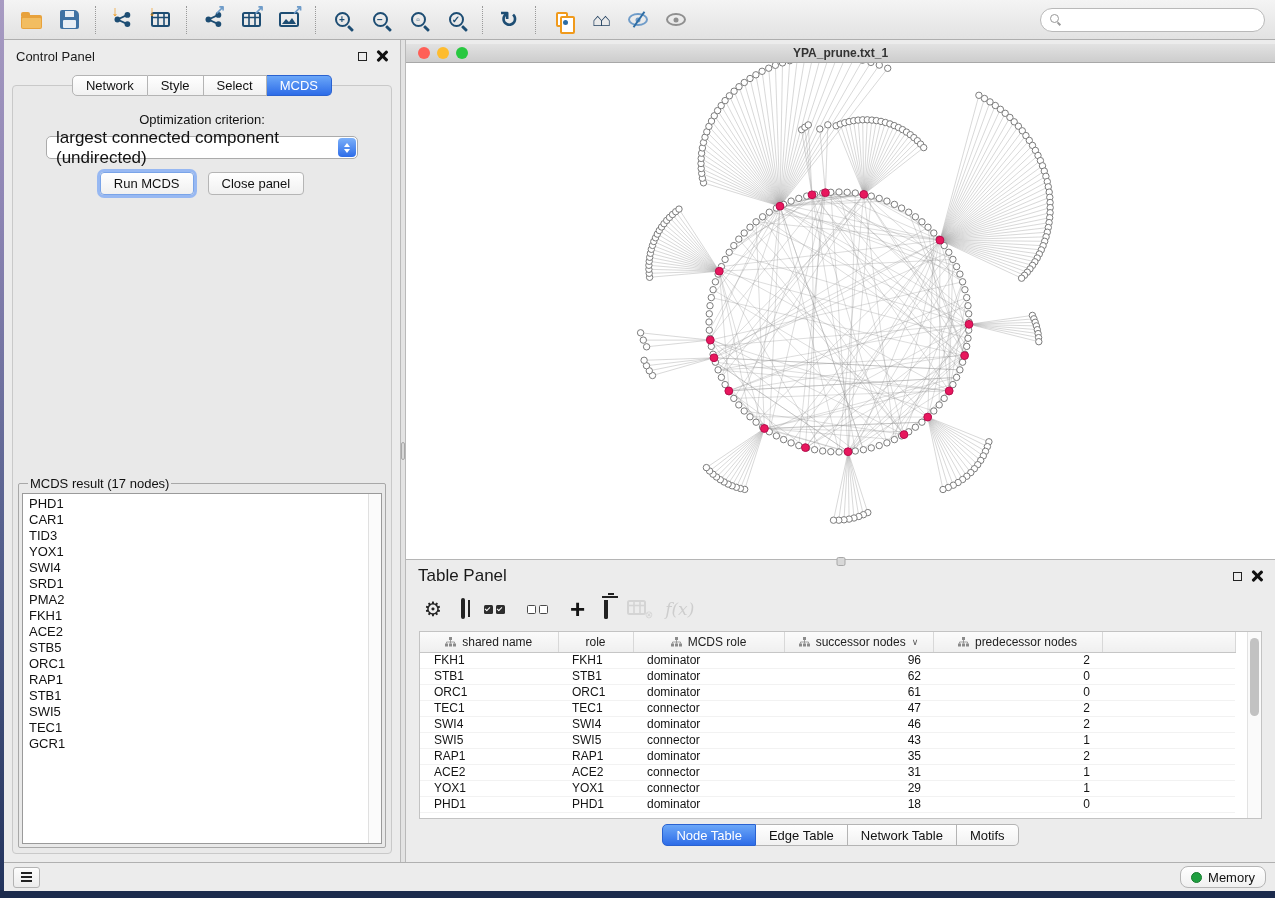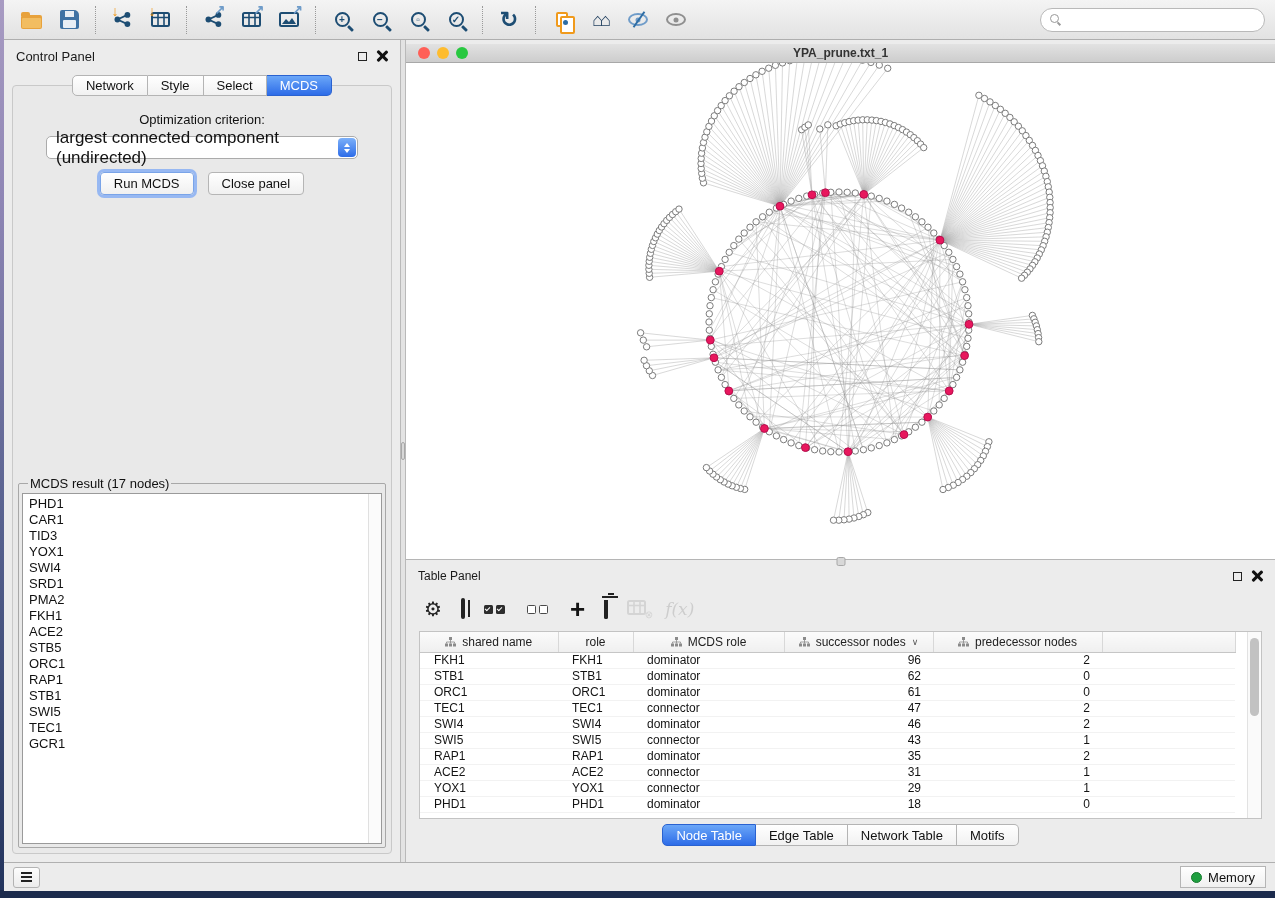--- a/index.html
+++ b/index.html
@@ -104,21 +104,21 @@
   .net-canvas svg{display:block;}
 
   
   .h-splitter{height:5px;flex:0 0 5px;background:#ececec;position:relative;}
   .h-grip{position:absolute;left:50%;top:-3px;transform:translateX(-50%);width:9px;height:9px;
     background:#d8d8d8;border:1px solid #a8a8a8;border-radius:2px;}
 
   
   .table-panel{flex:1;background:#ececec;display:flex;flex-direction:column;min-height:0;}
   .tp-header{height:22px;display:flex;align-items:center;padding:0 12px;}
-  .tp-title{font-size:12px;color:#1a1a1a;}
+  .tp-title{font-size:17px;color:#1a1a1a;}
   .tp-toolbar{height:44px;display:flex;align-items:center;padding-left:18px;}
   .tt-btn{height:30px;display:flex;align-items:center;justify-content:center;margin-right:19px;position:relative;}
   .ic-gear{font-size:20px;color:#222;line-height:1;}
   .ic-cols{width:16px;height:16px;border:2px solid #222;border-radius:2px;position:relative;}
   .ic-cols::before{content:"";position:absolute;left:5px;top:0;bottom:0;width:2px;background:#222;}
   .cbx{width:9px;height:9px;background:#2d2d2d;border-radius:1.5px;display:inline-block;margin-right:3px;position:relative;}
   .cbx::after{content:"";position:absolute;left:1.5px;top:2px;width:4px;height:2px;border-left:1.5px solid #fff;border-bottom:1.5px solid #fff;transform:rotate(-45deg);}
   .cbx.empty{background:#fff;border:1.5px solid #4a4a4a;}
   .cbx.empty::after{display:none;}
   .ic-plus{font-size:26px;font-weight:900;color:#141414;line-height:1;margin-top:-3px;}
@@ -140,21 +140,21 @@
   .tb-scroll{position:absolute;right:0;top:0;bottom:0;width:14px;background:#fafafa;border-left:1px solid #e2e2e2;}
   .tb-thumb{position:absolute;left:2px;right:2px;top:6px;height:78px;background:#c2c2c2;border-radius:5px;}
   .tp-tabs{display:flex;justify-content:center;margin-top:5px;}
   .tp-tabs .seg{height:22px;}
 
   
   .statusbar{height:29px;flex:0 0 29px;border-top:1px solid #b0b0b0;background:#ececec;display:flex;align-items:center;padding:0 9px;}
   .list-btn{width:27px;height:21px;border:1px solid #b3b3b3;border-radius:3px;background:linear-gradient(#fdfdfd,#ececec);
     display:flex;align-items:center;justify-content:center;}
   .list-ic{width:11px;height:2px;background:#222;position:relative;top:-4px;box-shadow:0 4px 0 #222,0 8px 0 #222;}
-  .mem-btn{margin-left:auto;height:22px;border:1px solid #b5b5b5;border-radius:0;background:linear-gradient(#fff,#f0f0f0);
+  .mem-btn{margin-left:auto;height:22px;border:1px solid #b5b5b5;border-radius:8px;background:linear-gradient(#fff,#f0f0f0);
     display:flex;align-items:center;gap:6px;padding:0 10px;font-size:13px;color:#111;}
   .mem-dot{width:11px;height:11px;border-radius:50%;background:#1f9f40;border:1px solid #157a2e;}
   .hier{flex:0 0 auto;}
 </style>
 </head>
 <body>
 
 <div class="desk-left"></div>
 <div class="desk-bottom"></div>
 

